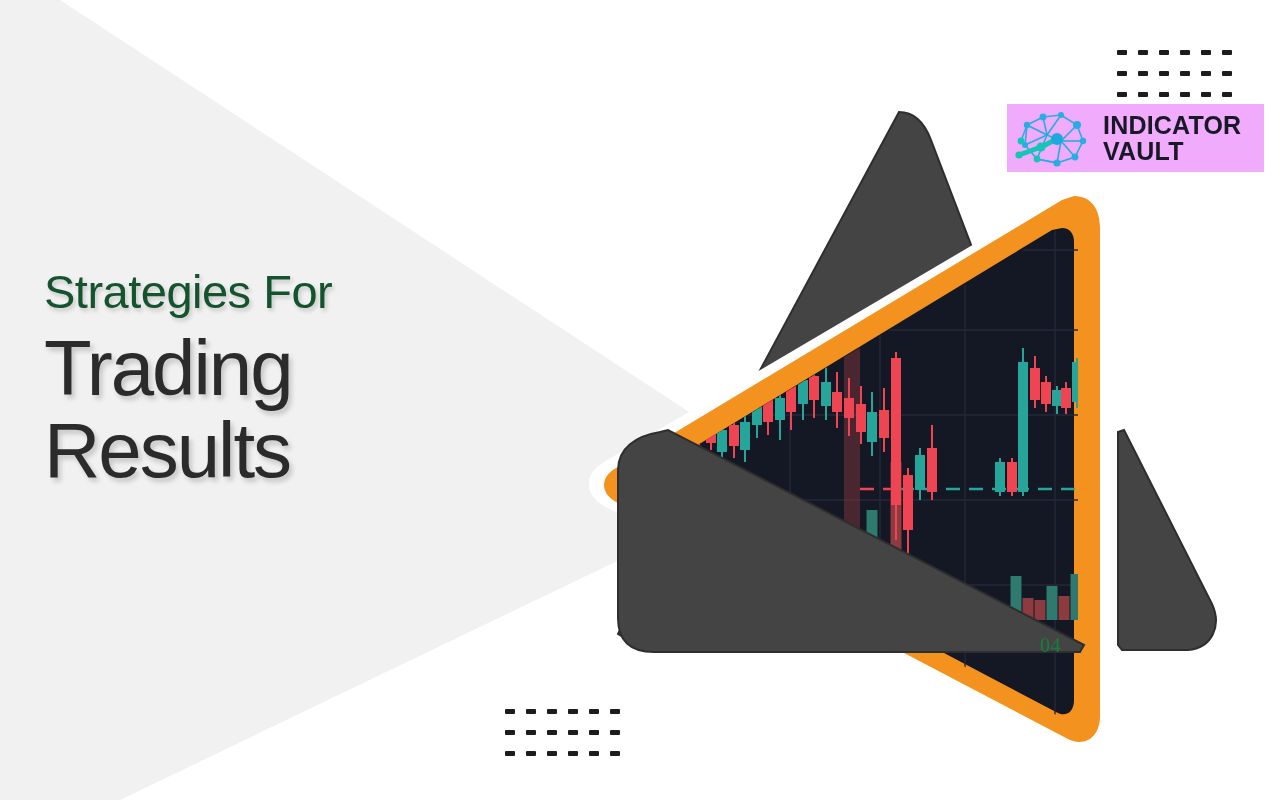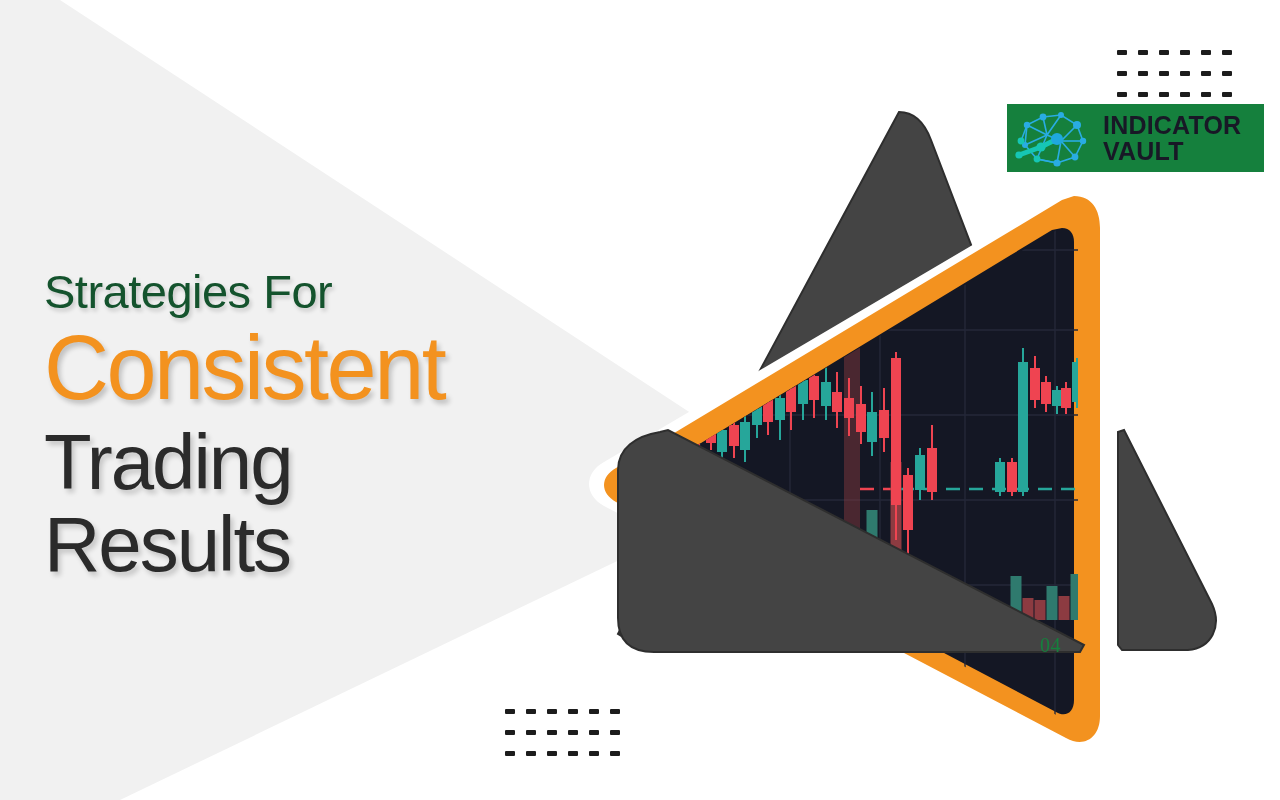--- a/index.html
+++ b/index.html
@@ -33,21 +33,21 @@
     font-size:78px; color:#2b2b2b; letter-spacing:-2px;
     font-weight:400; display:block;
     text-shadow:3px 4px 5px rgba(0,0,0,0.18);
   }
   #headline .l3 { margin-top:14px; }
   #headline .l4 { margin-top:4px; }
 
   
   #logo {
     position:absolute; left:1007px; top:104px; z-index:60;
-    width:257px; height:68px; background:#15803d;
+    width:257px; height:68px; background:#f0abfc;
     display:flex; align-items:center; padding-left:6px;
   }
   #logo-mark { width:82px; height:62px; flex:0 0 auto; }
   #logo-text {
     margin-left:8px; color:#181826; font-weight:700;
     font-size:25px; line-height:1.06; letter-spacing:0.2px;
   }
   #logo-text .lt2 { display:block; }
 
   
@@ -221,21 +221,20 @@
              C 630,652 618,640 618,618 L 618,470
              C 618,448 636,436 660,432 Z" fill="#444444" stroke="#2e2e2e" stroke-width="2"></path>
     <path d="M 1118,432 L 1124,430 L 1212,604
              C 1222,626 1212,648 1188,650 L 1122,650 L 1118,645 Z" fill="#444444" stroke="#2e2e2e" stroke-width="2"></path>
   </svg>
 
   <div id="chart-time-label">04</div>
 
   <div id="headline">
     <span class="l1">Strategies For</span>
-    <span class="l2">Consistent</span>
     <span class="l3">Trading</span>
     <span class="l4">Results</span>
   </div>
 
   <div id="logo">
     <svg id="logo-mark" viewBox="0 0 82 62">
       <g stroke="#29ace3" stroke-width="1.6" fill="none">
         <path d="M14 18 L30 10 L48 8 L64 18 L70 34 L62 50 L44 56 L24 52 L12 38 Z"></path>
         <path d="M30 10 L34 28 L48 8"></path>
         <path d="M14 18 L34 28 L24 52"></path>

